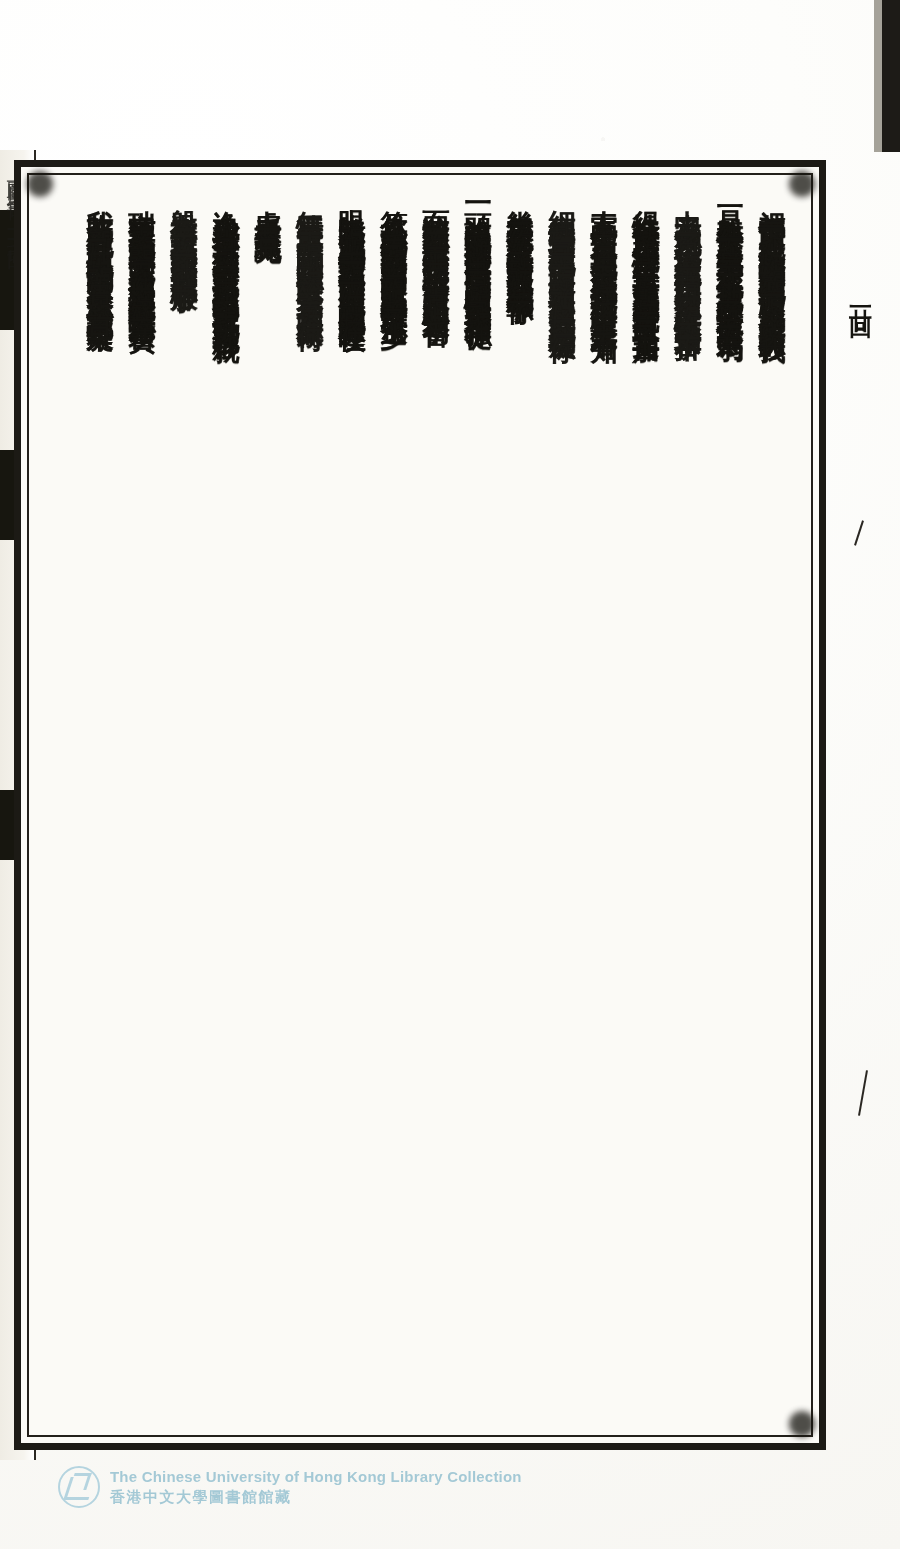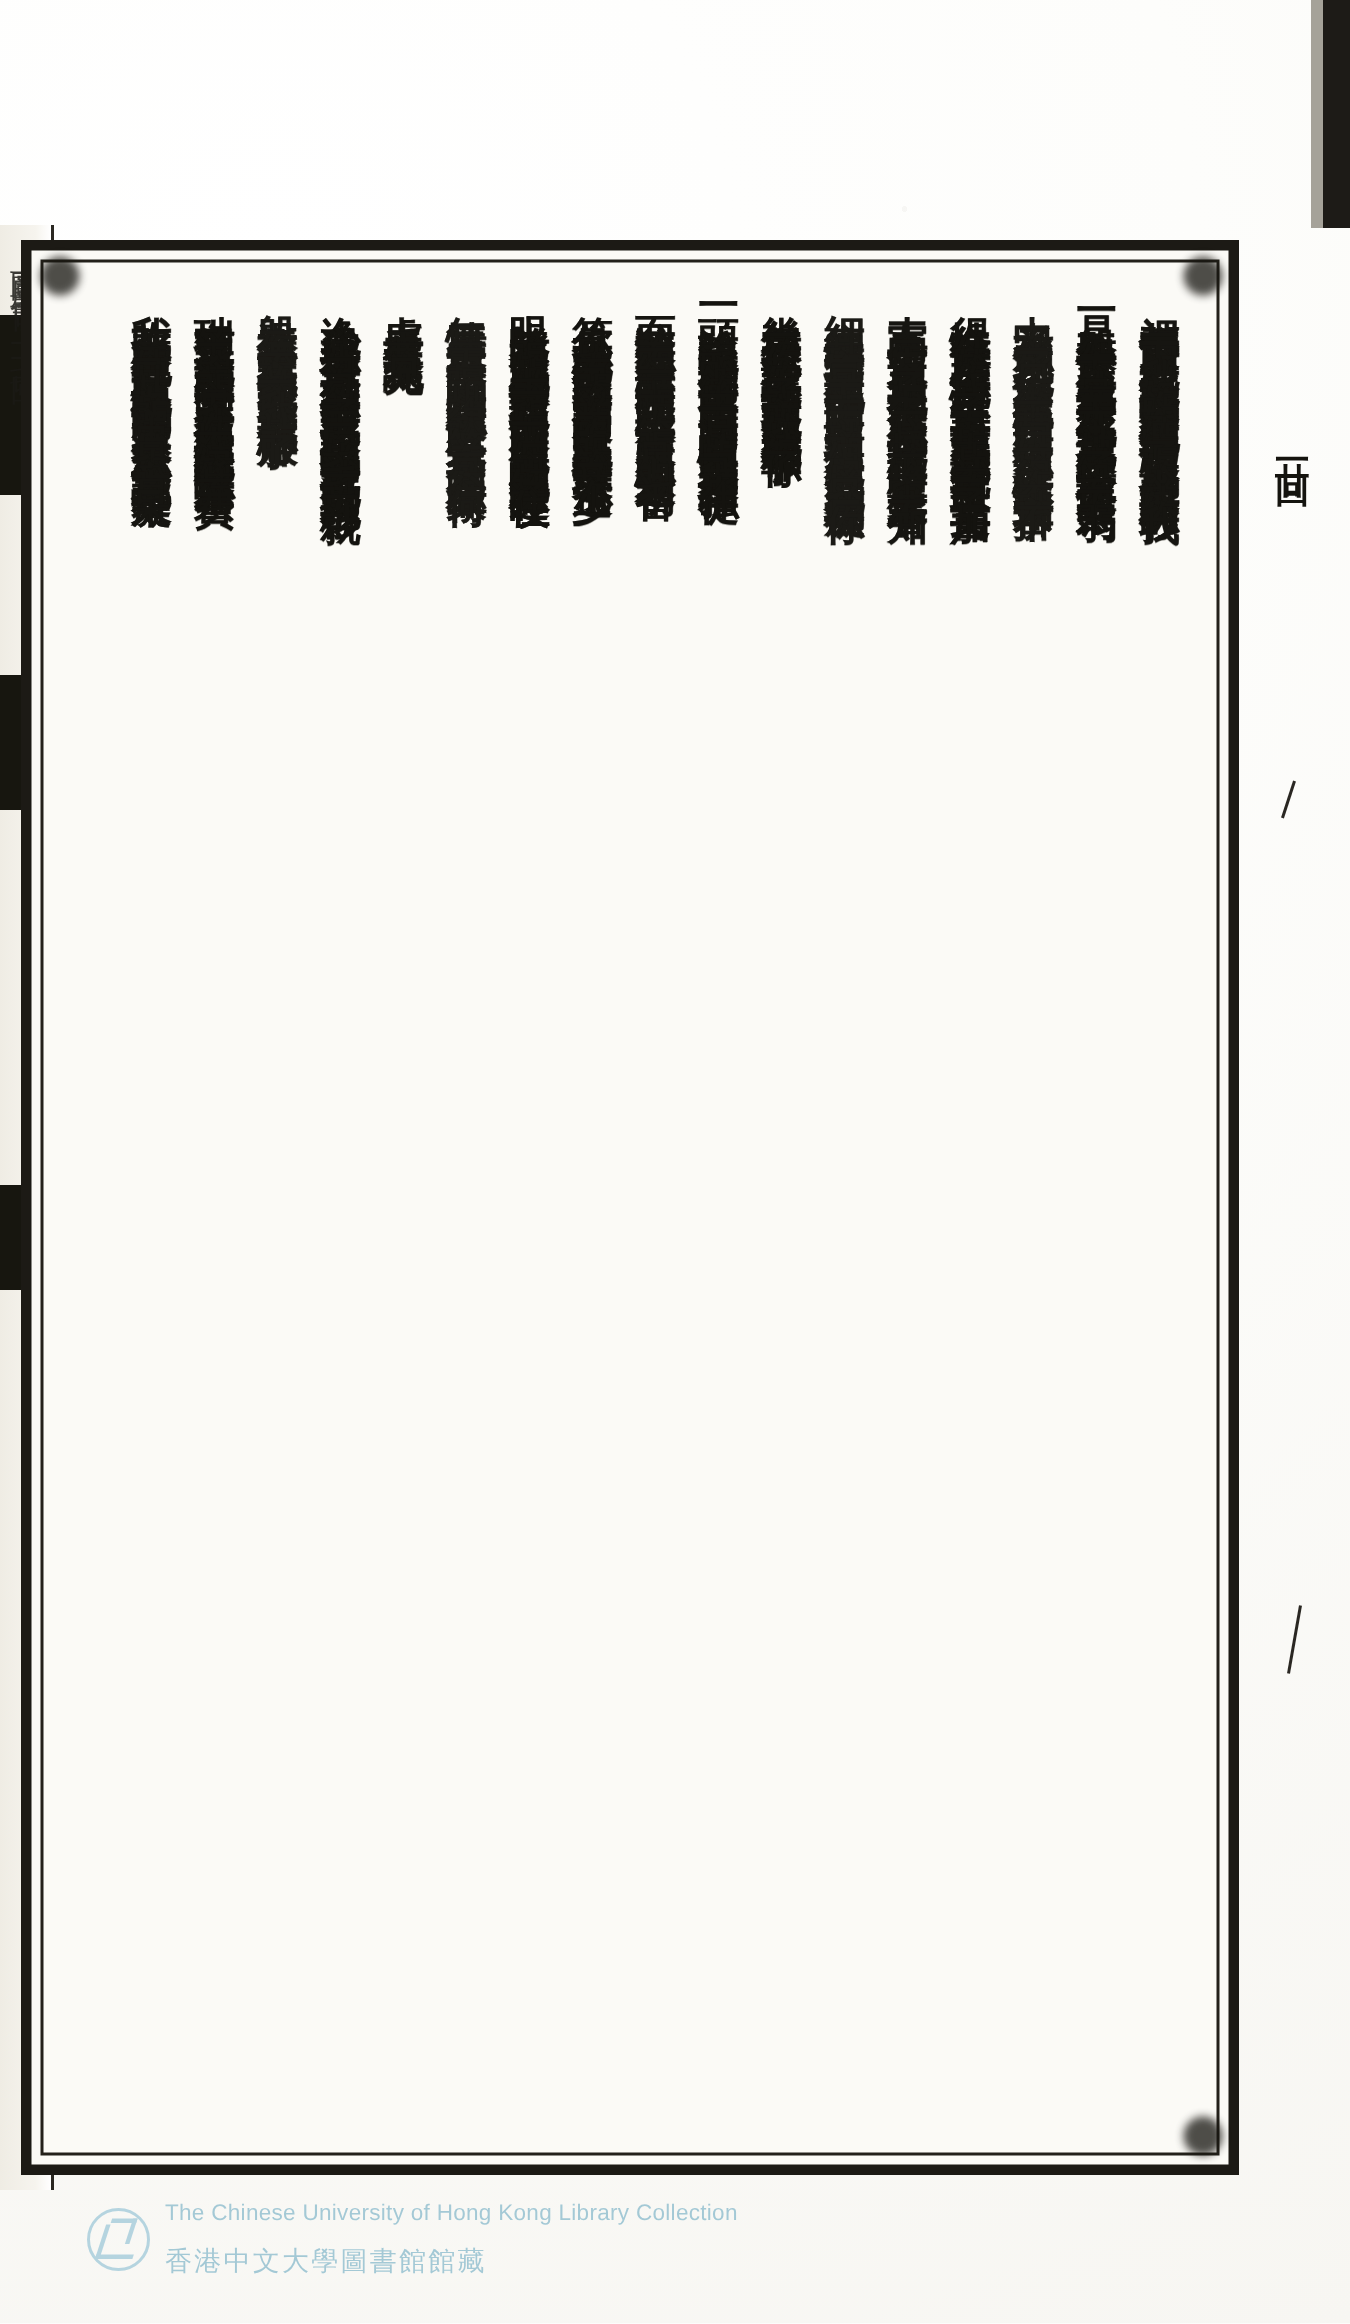--- a/index.html
+++ b/index.html
@@ -195,35 +195,35 @@
   }
   #wm-logo::after {
     content: "";
     position: absolute;
     left: 12px; top: 5px;
     width: 14px; height: 14px;
     border-right: 3px solid #7fb8cf;
     border-top: 3px solid #7fb8cf;
     transform: skewX(-18deg);
   }
-  #wm-text { line-height: 1.35; }
+  #wm-text { line-height: 1.35; font-weight: bold; }
   #wm-en {
     font-family: "Liberation Sans", sans-serif;
     font-size: 15px;
     color: #5fa3bd;
     letter-spacing: .2px;
     white-space: nowrap;
   }
   #wm-zh {
     font-family: "DejaVu Sans", sans-serif;
-    font-size: 18px;
+    font-size: 15px;
     color: #5fa3bd;
     letter-spacing: 1.5px;
     white-space: nowrap;
-    margin-top: 10px;
+    margin-top: 0;
   }
 </style>
 </head>
 <body>
 
 <div id="scan-page">
 
   <div id="scan-noise"></div>
 
   <div id="right-edge-dark2"></div>

